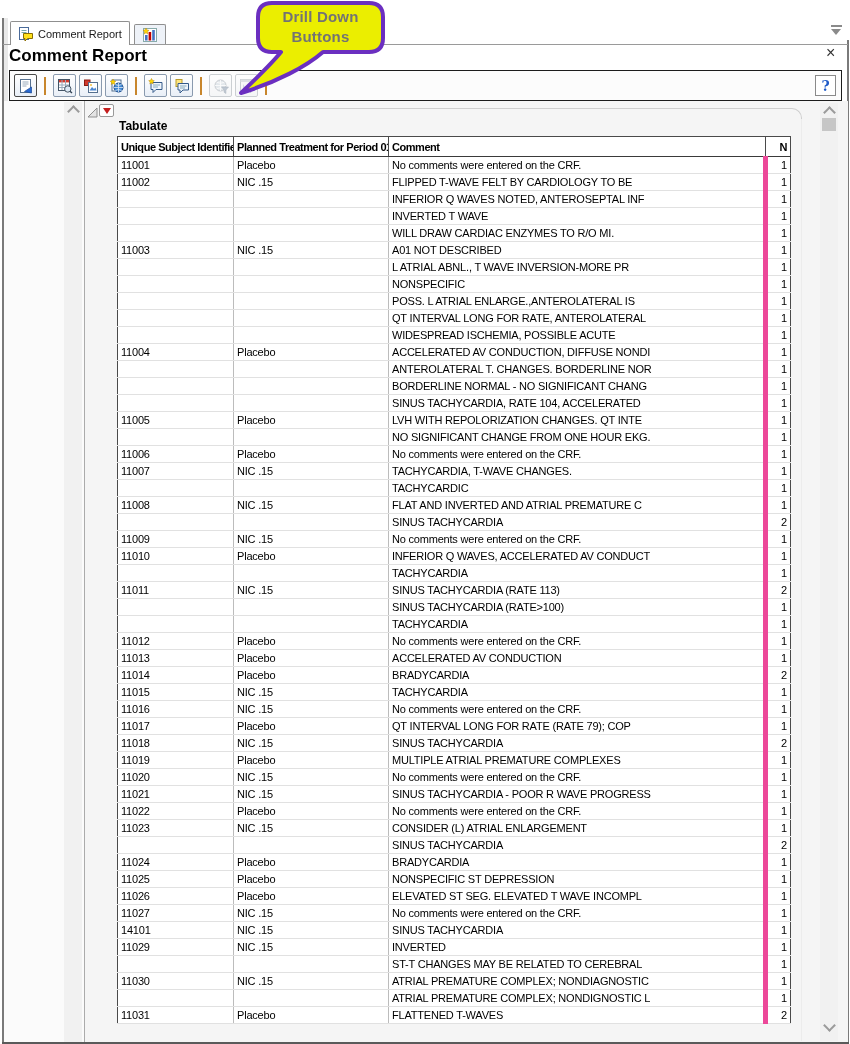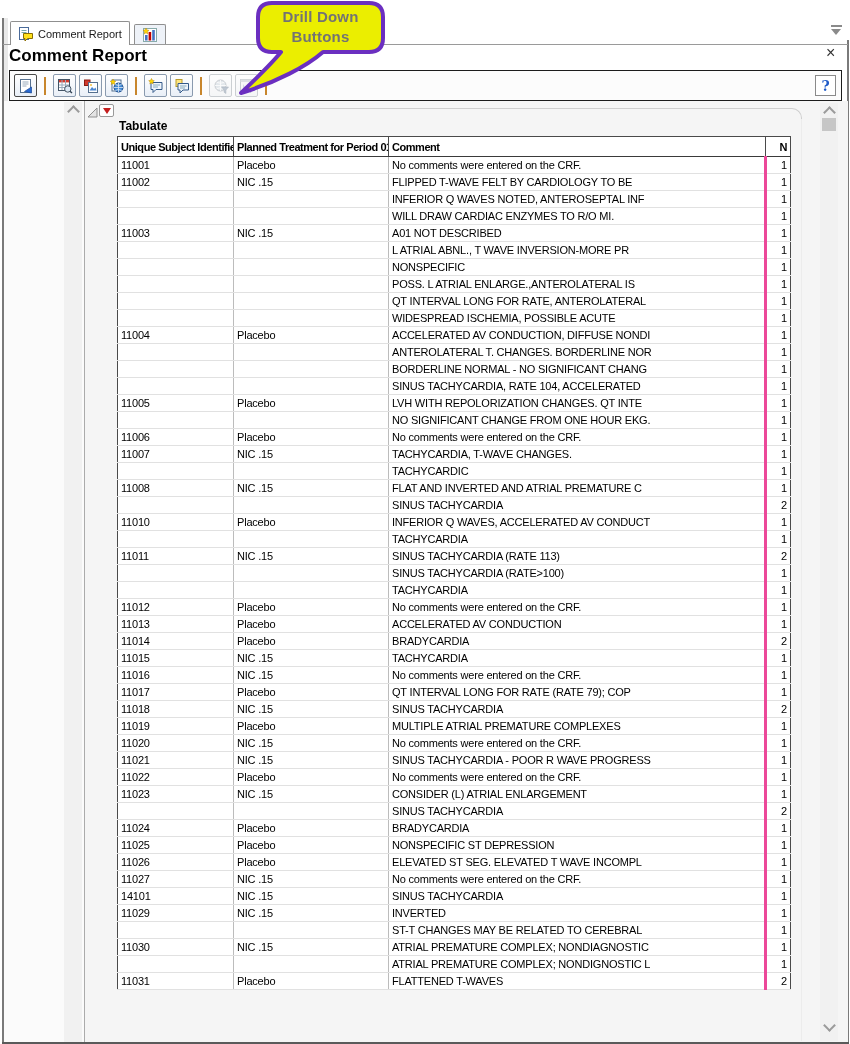--- a/index.html
+++ b/index.html
@@ -62,21 +62,21 @@
 
   
   table.tab-table{position:absolute;left:117px;top:136px;border-collapse:collapse;table-layout:fixed;
        width:673px;background:#fff;border:1px solid #4a4a4a;font-size:11px;color:#000;}
   .tab-table th{height:20px;box-sizing:border-box;background:#fff;border-bottom:1px solid #3a3a3a;
        border-right:1px solid #4a4a4a;font-size:11px;font-weight:bold;text-align:left;padding:0 3px;
        letter-spacing:-0.45px;white-space:nowrap;overflow:hidden;}
   .tab-table th:last-child{border-right:none;text-align:right;}
   .tab-table td{height:16px;line-height:16px;box-sizing:content-box;border-bottom:1px solid #e1e1e1;
        border-right:1px solid #bcbcbc;padding:0 3px;white-space:nowrap;overflow:hidden;letter-spacing:-0.2px;}
-  .tab-table td:nth-child(3){border-right:3px solid #ec4899;}
+  .tab-table td:nth-child(3){border-right:5px solid #ec4899;}
   .tab-table td:last-child{border-right:none;text-align:right;}
 
   
   .callout-svg{position:absolute;left:225px;top:0;z-index:50;}
   .callout-text{position:absolute;left:258px;top:7px;width:125px;z-index:51;text-align:center;
        font-size:15px;font-weight:bold;color:#737373;line-height:20px;letter-spacing:0.2px;}
 
   .icon16{display:block;}
 </style>
 </head>
@@ -261,20 +261,26 @@
         </tr>
         <tr>
           <td></td>
           <td></td>
           <td>INFERIOR Q WAVES NOTED, ANTEROSEPTAL INF</td>
           <td>1</td>
         </tr>
         <tr>
           <td></td>
           <td></td>
+          <td>INVERTED T WAVE</td>
+          <td>1</td>
+        </tr>
+        <tr>
+          <td></td>
+          <td></td>
           <td>WILL DRAW CARDIAC ENZYMES TO R/O MI.</td>
           <td>1</td>
         </tr>
         <tr>
           <td>11003</td>
           <td>NIC .15</td>
           <td>A01 NOT DESCRIBED</td>
           <td>1</td>
         </tr>
         <tr>
@@ -365,20 +371,26 @@
           <td>11008</td>
           <td>NIC .15</td>
           <td>FLAT AND INVERTED AND ATRIAL PREMATURE C</td>
           <td>1</td>
         </tr>
         <tr>
           <td></td>
           <td></td>
           <td>SINUS TACHYCARDIA</td>
           <td>2</td>
+        </tr>
+        <tr>
+          <td>11009</td>
+          <td>NIC .15</td>
+          <td>No comments were entered on the CRF.</td>
+          <td>1</td>
         </tr>
         <tr>
           <td>11010</td>
           <td>Placebo</td>
           <td>INFERIOR Q WAVES, ACCELERATED AV CONDUCT</td>
           <td>1</td>
         </tr>
         <tr>
           <td></td>
           <td></td>

